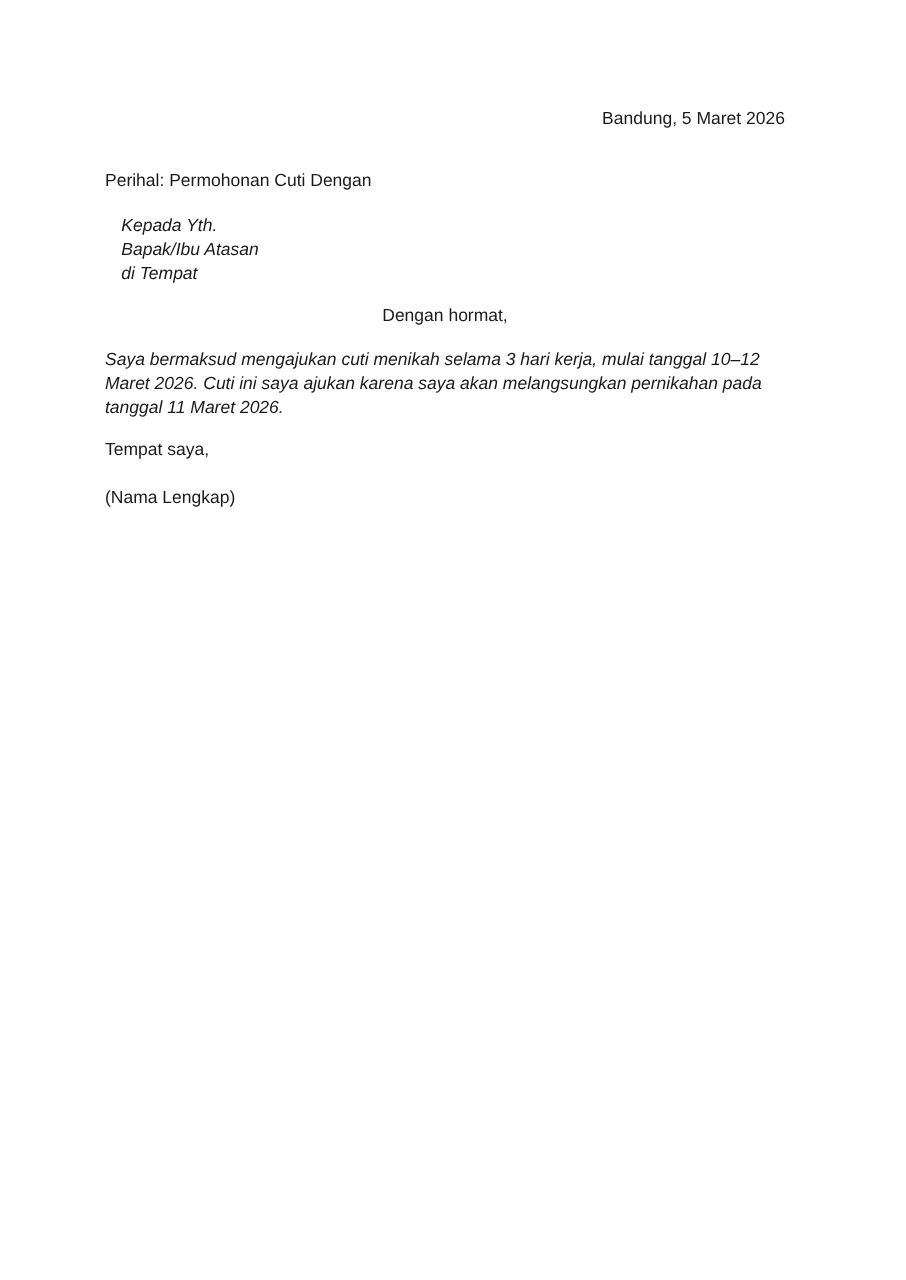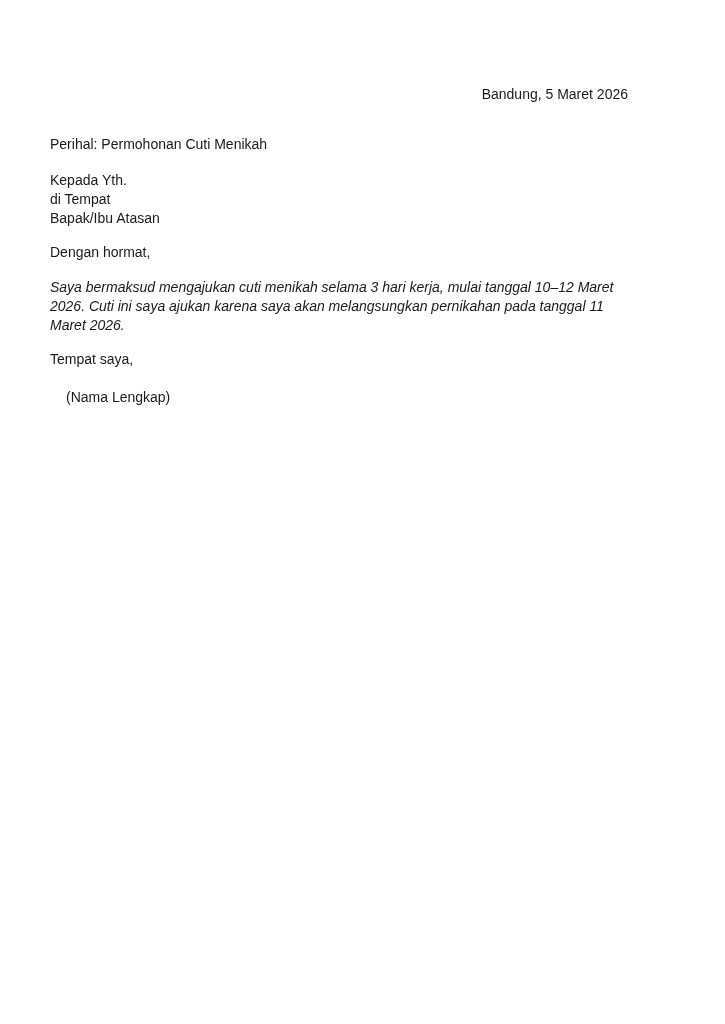--- a/index.html
+++ b/index.html
@@ -11,68 +11,70 @@
     width: 725px;
     height: 1024px;
     font-family: "Liberation Sans", "DejaVu Sans", sans-serif;
     color: #1a1a1a;
     overflow: hidden;
   }
   .page {
     box-sizing: border-box;
     width: 725px;
     height: 1024px;
-    padding: 85px 97px 0 50px;
+    padding: 85px 97px 0 84px;
     background: #ffffff;
   }
   .page * {
     font-size: 14px;
     line-height: 19px;
     color: #1a1a1a;
   }
   .date-line {
     text-align: right;
     margin: 0 0 31px 0;
   }
   .subject {
     margin: 0 0 17px 0;
   }
   .recipient {
-    margin: 0 0 15px 0;
+    margin: 0 0 15px 13px;
+    font-style: italic;
   }
   .recipient div {
     margin: 0;
   }
   .salutation {
     margin: 0 0 16px 0;
+    text-align: center;
   }
   p.body-paragraph {
     margin: 0 0 15px 0;
     font-style: italic;
   }
   .closing {
     margin: 0 0 19px 0;
   }
   .signature-name {
-    margin: 16px;
+    margin: 0;
   }
 </style>
 </head>
 <body>
 
 <div class="page">
 
   <div class="date-line">Bandung, 5 Maret 2026</div>
 
-  <div class="subject">Perihal: Permohonan Cuti Menikah</div>
+  <div class="subject">Perihal: Permohonan Cuti Dengan</div>
 
   <div class="recipient">
     <div>Kepada Yth.</div>
+    <div>Bapak/Ibu Atasan</div>
     <div>di Tempat</div>
-    <div>Bapak/Ibu Atasan</div>
   </div>
 
   <div class="salutation">Dengan hormat,</div>
 
   <p class="body-paragraph">Saya bermaksud mengajukan cuti menikah selama 3 hari kerja, mulai tanggal 10–12 Maret 2026. Cuti ini saya ajukan karena saya akan melangsungkan pernikahan pada tanggal 11 Maret 2026.</p>
 
 
   <div class="closing">Tempat saya,</div>
 
   <div class="signature-name">(Nama Lengkap)</div>

